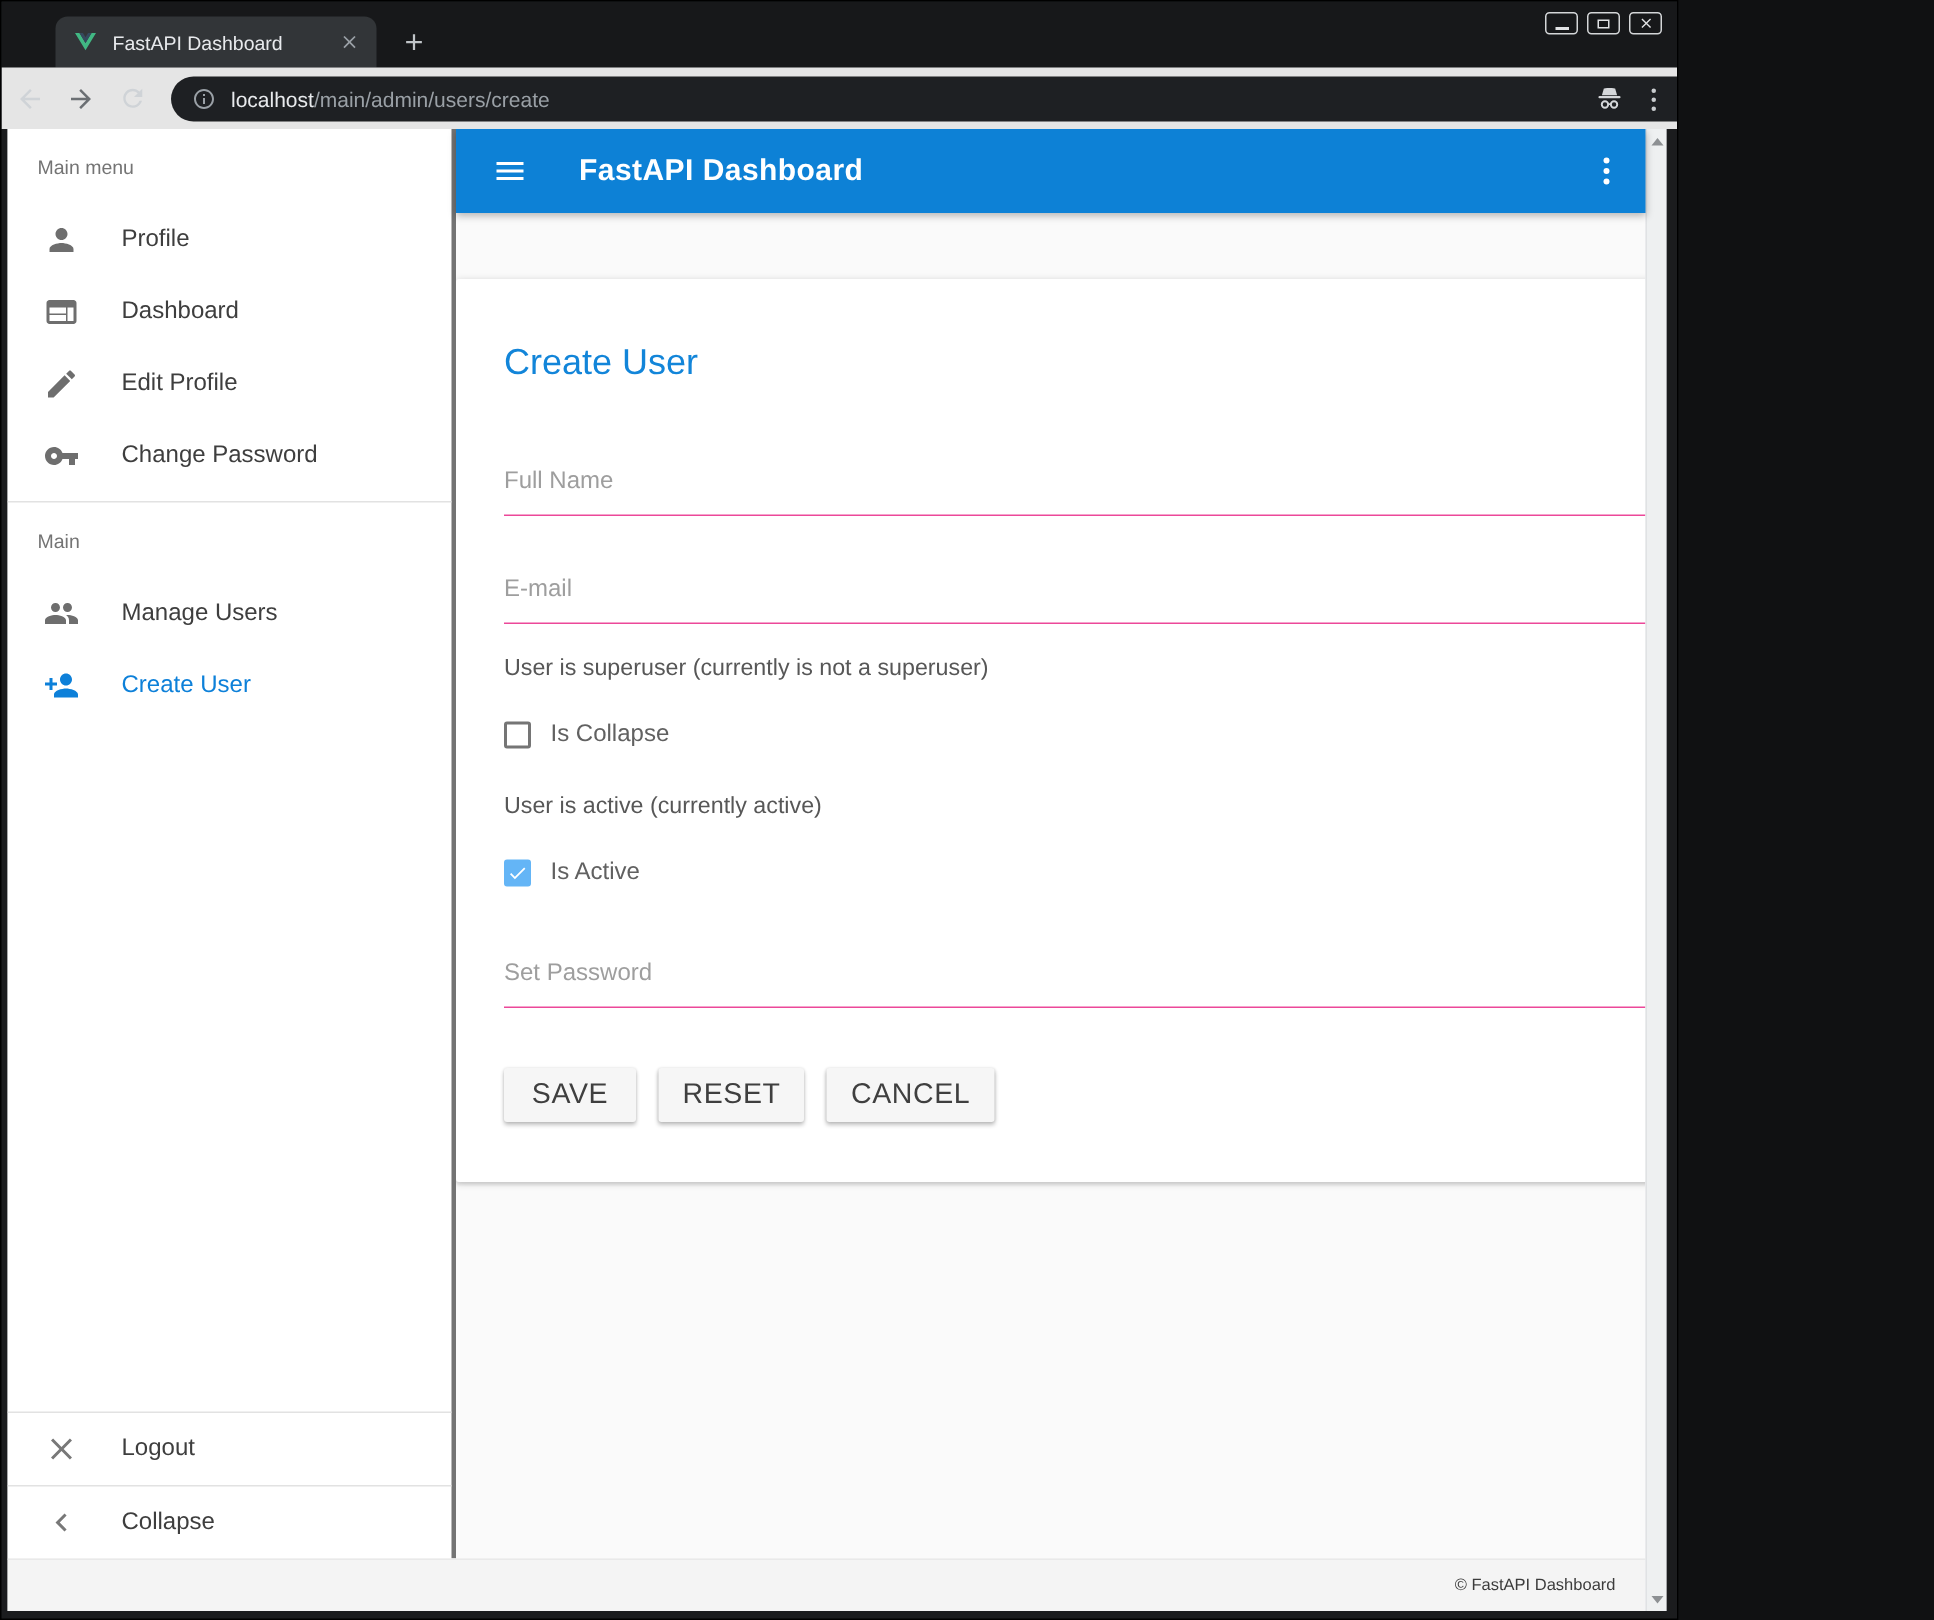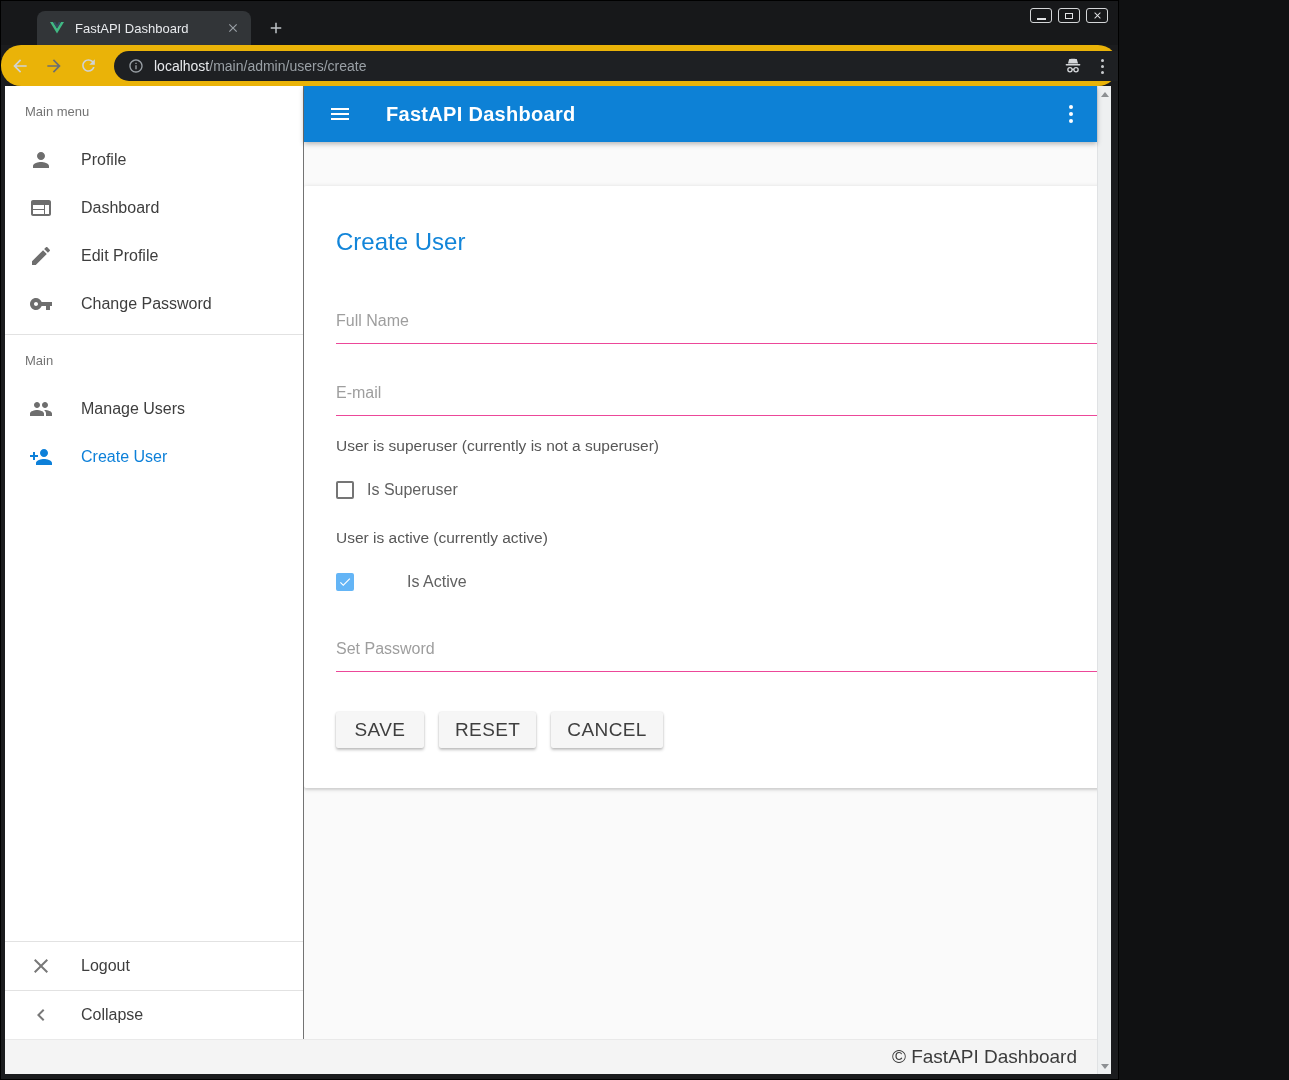--- a/index.html
+++ b/index.html
@@ -19,22 +19,22 @@
   .tab-close { width:16px; height:16px; color:#9aa0a6; display:flex; align-items:center; justify-content:center; }
   .newtab-btn { position:absolute; left:264px; top:16px; width:22px; height:22px; color:#c0c4c8;
                 display:flex; align-items:center; justify-content:center; border-radius:50%; }
   .win-controls { position:absolute; right:10px; top:7px; display:flex; gap:6px; }
   .win-btn { width:22px; height:15px; border:1px solid #d4d6d8; border-radius:3px;
              display:flex; align-items:center; justify-content:center; }
   .win-btn .min-bar { display:block; width:9px; height:2px; background:#e2e3e5; margin-top:6px; }
   .win-btn .max-box { display:block; width:8px; height:6px; border:1.5px solid #e2e3e5; }
 
   
-  .toolbar { position:absolute; left:0; top:44px; right:0; height:41px; background:#eab308;
-             display:flex; align-items:center;border-radius:20px; }
+  .toolbar { position:absolute; left:0; top:44px; right:0; height:41px; background:#e5e5e5;
+             display:flex; align-items:center; }
   .nav-icon { width:30px; height:30px; display:flex; align-items:center; justify-content:center; margin-left:4px; }
   .omnibox { position:absolute; left:113px; top:6px; width:1095px; height:30px; background:#1e2023;
              border-radius:15px; display:flex; align-items:center; padding:0 12px 0 14px; }
   .omnibox .url { font-size:14px; margin-left:10px; flex:1; white-space:nowrap; overflow:hidden; }
   .url .host { color:#e8eaed; }
   .url .path { color:#9aa0a6; }
   .tb-right { position:absolute; right:14px; top:6px; height:30px; display:flex; align-items:center; gap:18px; }
   .dots { display:flex; flex-direction:column; gap:3px; align-items:center; }
   .dots i { width:3px; height:3px; border-radius:50%; background:#c8cbce; }
 
@@ -43,21 +43,21 @@
 
   
   .scrollbar { position:absolute; top:0; bottom:0; right:0; width:14px; background:#eef0f1; border-left:1px solid #e0e2e4; }
   .sb-arrow { position:absolute; left:0; right:0; height:12px; display:flex; align-items:center; justify-content:center; }
   .sb-arrow.up { top:2px; } .sb-arrow.down { bottom:2px; }
   .tri-up { width:0; height:0; border-left:4px solid transparent; border-right:4px solid transparent; border-bottom:5px solid #8d9093; }
   .tri-down { width:0; height:0; border-left:4px solid transparent; border-right:4px solid transparent; border-top:5px solid #8d9093; }
 
   
   .sidebar { position:absolute; left:0; top:0; width:299px; bottom:35px; background:#ffffff;
-             border-right:1px solid #737373; }
+             border-right:3px solid #737373; }
   .subheader { height:50px; padding:18px 0 0 20px; font-size:13px; color:#747474; }
   .nav-item { height:48px; display:flex; align-items:center; padding-left:24px; cursor:pointer; color:#6e6e6e; }
   .nav-item .mi { width:24px; height:24px; }
   .nav-item .nav-label { margin-left:28px; font-size:16px; color:#3e3e3e; }
   .nav-item.active { color:#0d80d9; }
   .nav-item.active .nav-label { color:#0d80d9; }
   .divider { border-top:1px solid #e2e2e2; margin:6px 0 0 0; }
   .sidebar-bottom { position:absolute; left:0; right:0; bottom:0; }
   .sidebar-bottom .divider { margin:0; }
 
@@ -77,35 +77,35 @@
   .text-field { margin-bottom:40px; }
   .text-field input { width:100%; border:none; border-bottom:1px solid #ec4899; background:transparent;
                       font-family:"Liberation Sans", sans-serif; font-size:16px; color:#333;
                       padding:0 0 13px 0; outline:none; }
   .text-field input::placeholder { color:#9e9e9e; opacity:1; }
   .text-field.tight { margin-bottom:21px; }
   .text-field.pw { margin-bottom:40px; }
   .text-field.pw2 { margin-bottom:25px; }
   .hint { font-size:15.5px; color:#575757; margin-bottom:26px; }
   .checkbox-row { display:flex; align-items:center; margin-bottom:30px; }
-  .checkbox-row.last { margin-bottom:49px;gap:40px; }
+  .checkbox-row.last { margin-bottom:49px; }
   .cbox { width:18px; height:18px; border:2px solid #757575; border-radius:2px; background:#fff;
           display:flex; align-items:center; justify-content:center; }
   .cbox.checked { background:#64b5f6; border-color:#64b5f6; }
   .cb-label { margin-left:13px; font-size:16px; color:#616161; }
   .btn-row { display:flex; }
   .btn { min-width:88px; height:36px; margin-right:15px; padding:0 16px; background:#f6f6f6; border:none;
          border-radius:2px; box-shadow:0 2px 3px rgba(0,0,0,0.24), 0 0 2px rgba(0,0,0,0.12);
          font-family:"Liberation Sans", sans-serif; font-size:19px; font-weight:normal; letter-spacing:0.4px;
          color:#3f3f3f; cursor:pointer; }
 
   
   .footer { position:absolute; left:0; right:14px; bottom:0; height:35px; background:#f4f4f4;
             border-top:1px solid #e9e9e9; display:flex; align-items:center; justify-content:flex-end;
-            padding-right:20px; font-size:19px; color:#3c3c3c; }
+            padding-right:20px; font-size:11px; color:#3c3c3c; }
 
   .mi { display:inline-block; }
   svg { display:block; }
 </style>
 </head>
 <body>
 
 <div class="window">
 
   <div class="titlebar">
@@ -296,21 +296,21 @@
           <input type="text" placeholder="Full Name" style="">
         </div>
 
         <div class="text-field tight">
           <input type="text" placeholder="E-mail" style="">
         </div>
 
         <div class="hint">User is superuser (currently is not a superuser)</div>
         <div class="checkbox-row">
           <span class="cbox"></span>
-          <span class="cb-label">Is Superuser</span>
+          <span class="cb-label">Is Collapse</span>
         </div>
 
         <div class="hint">User is active (currently active)</div>
         <div class="checkbox-row last">
           <span class="cbox checked">
             <svg width="14" height="14" viewBox="0 0 24 24" fill="#ffffff">
                 <path d="M9 16.17L4.83 12l-1.42 1.41L9 19 21 7l-1.41-1.41z"></path>
               </svg>
           </span>
           <span class="cb-label">Is Active</span>

